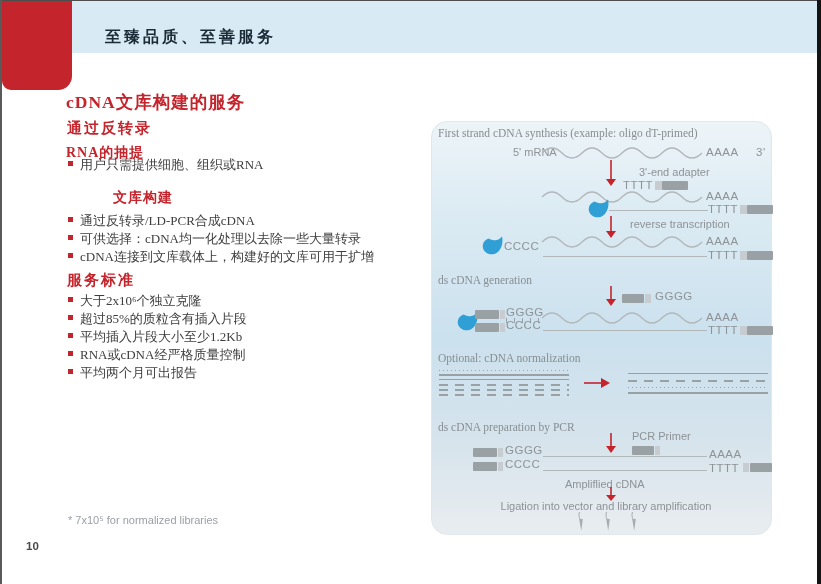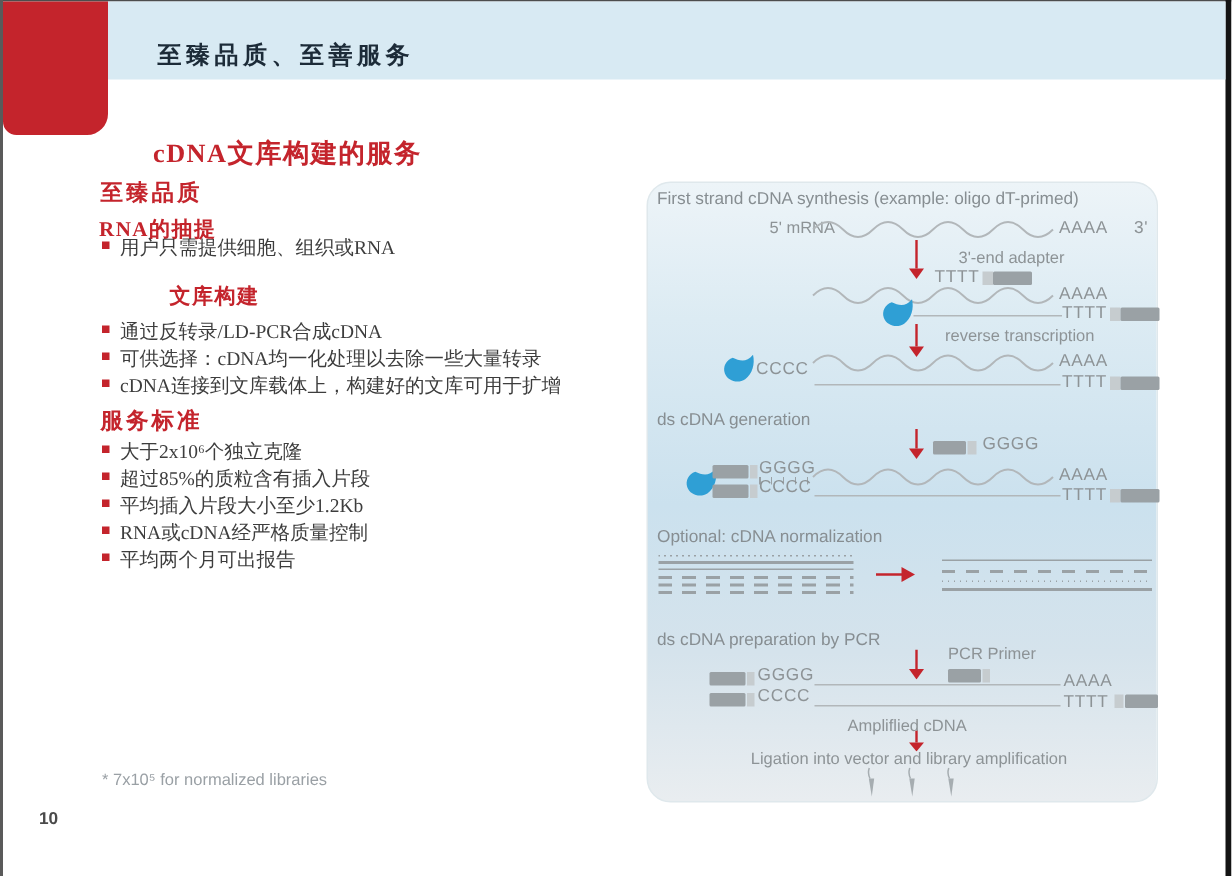--- a/index.html
+++ b/index.html
@@ -8,32 +8,32 @@
   .abs{position:absolute;}
   
   #edge-top{left:0;top:0;width:821px;height:1px;background:#4d4d4d;}
   #edge-left{left:0;top:0;width:2px;height:584px;background:#5a5a5a;}
   #edge-right{right:0;top:0;width:4px;height:584px;background:#141414;}
   
   #red-square{left:2px;top:1px;width:70px;height:89px;background:#c4242c;border-radius:0 0 14px 9px;}
   #band{left:72px;top:1px;width:745px;height:52px;background:#d8eaf3;}
   #slogan{left:105px;top:27px;font-size:16px;font-weight:bold;color:#1c2b38;letter-spacing:3px;}
   
-  #main-title{left:66px;top:90px;font-size:17.5px;font-weight:bold;color:#c4242c;letter-spacing:1px;margin-left:36px;}
+  #main-title{left:66px;top:90px;font-size:17.5px;font-weight:bold;color:#c4242c;letter-spacing:1px;}
   .h-major{position:absolute;left:67px;font-size:15px;font-weight:bold;color:#c4242c;letter-spacing:2px;}
   .h-minor{position:absolute;left:66px;font-size:14px;font-weight:bold;color:#c4242c;letter-spacing:1px;}
   .bullet{position:absolute;left:68px;display:flex;align-items:flex-start;font-size:13px;color:#3d3d3d;}
   .sq{width:5px;height:5px;background:#c4242c;margin:5px 7px 0 0;flex:none;}
   #footnote{left:68px;top:514px;font-family:"Liberation Sans",sans-serif;font-size:11px;color:#9aa0a5;}
   #pagenum{left:26px;top:540px;font-family:"Liberation Sans",sans-serif;font-size:11.5px;font-weight:bold;color:#4a4a4a;}
   
   #panel{left:431px;top:121px;width:339px;height:412px;border-radius:16px;
          border:1px solid #dfe8ec;
          background:linear-gradient(180deg,#edf4f8 0%,#dcebf3 22%,#cbe1ee 52%,#d5e3ec 76%,#e9edf0 100%);}
-  .dtitle{position:absolute;font-family:Liberation Sans, sans-serif;font-size:11.5px;color:#878e92;text-align:center;}
+  .dtitle{position:absolute;font-family:Liberation Serif, serif;font-size:11.5px;color:#878e92;text-align:center;}
   .dlabel{position:absolute;font-family:"Liberation Sans",sans-serif;font-size:11px;color:#8d9396;}
   .seq{position:absolute;font-family:"Liberation Sans",sans-serif;font-size:11.5px;color:#8d9396;letter-spacing:0.5px;}
   .gdark{position:absolute;height:9px;background:#9aa1a5;border-radius:1px;}
   .glight{position:absolute;height:9px;background:#c6cccf;}
   .hline{position:absolute;height:1px;background:#b2b7ba;}
   .seqrow{position:absolute;display:flex;align-items:center;font-family:"Liberation Sans",sans-serif;
           font-size:11.5px;color:#8d9396;letter-spacing:0.5px;}
   .seqrow .bl{height:9px;background:#c6cccf;margin-left:2px;}
   .seqrow .bd{height:9px;background:#9aa1a5;border-radius:1px;}
   .dot{position:absolute;height:1px;background:repeating-linear-gradient(90deg,#9aa1a5 0 1px,transparent 1px 4px);}
@@ -48,21 +48,21 @@
 <div id="page">
   <div class="abs" id="edge-top"></div>
   <div class="abs" id="edge-left"></div>
   <div class="abs" id="edge-right"></div>
 
   <div class="abs" id="red-square"></div>
   <div class="abs" id="band"></div>
   <div class="abs" id="slogan">至臻品质、至善服务</div>
 
   <div class="abs" id="main-title">cDNA文库构建的服务</div>
-  <div class="h-major" style="top:119px;">至臻品质</div>
+  <div class="h-major" style="top:119px;">通过反转录</div>
 
   <div class="h-minor" style="top:144px;">RNA的抽提</div>
   <div class="bullet" style="top:156px;text-align:right;">
       <span class="sq"></span>
       <span>用户只需提供细胞、组织或RNA</span>
     </div>
 
   <div class="h-minor" style="top:189px;margin-left:47px;">文库构建</div>
   <div class="bullet" style="top:230px;">
       <span class="sq"></span>

